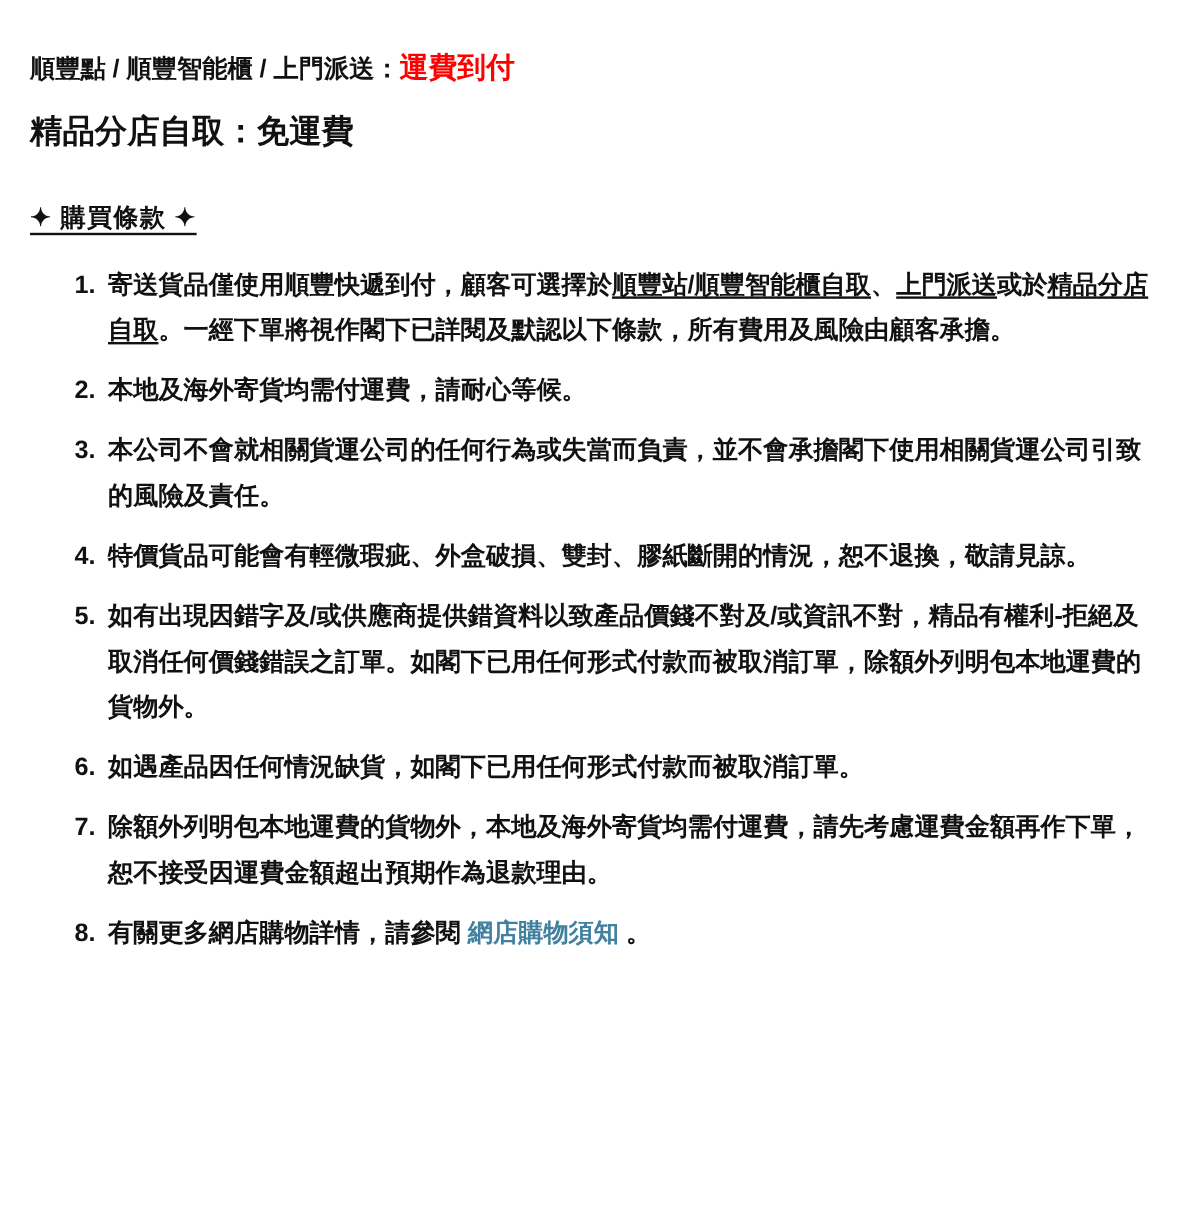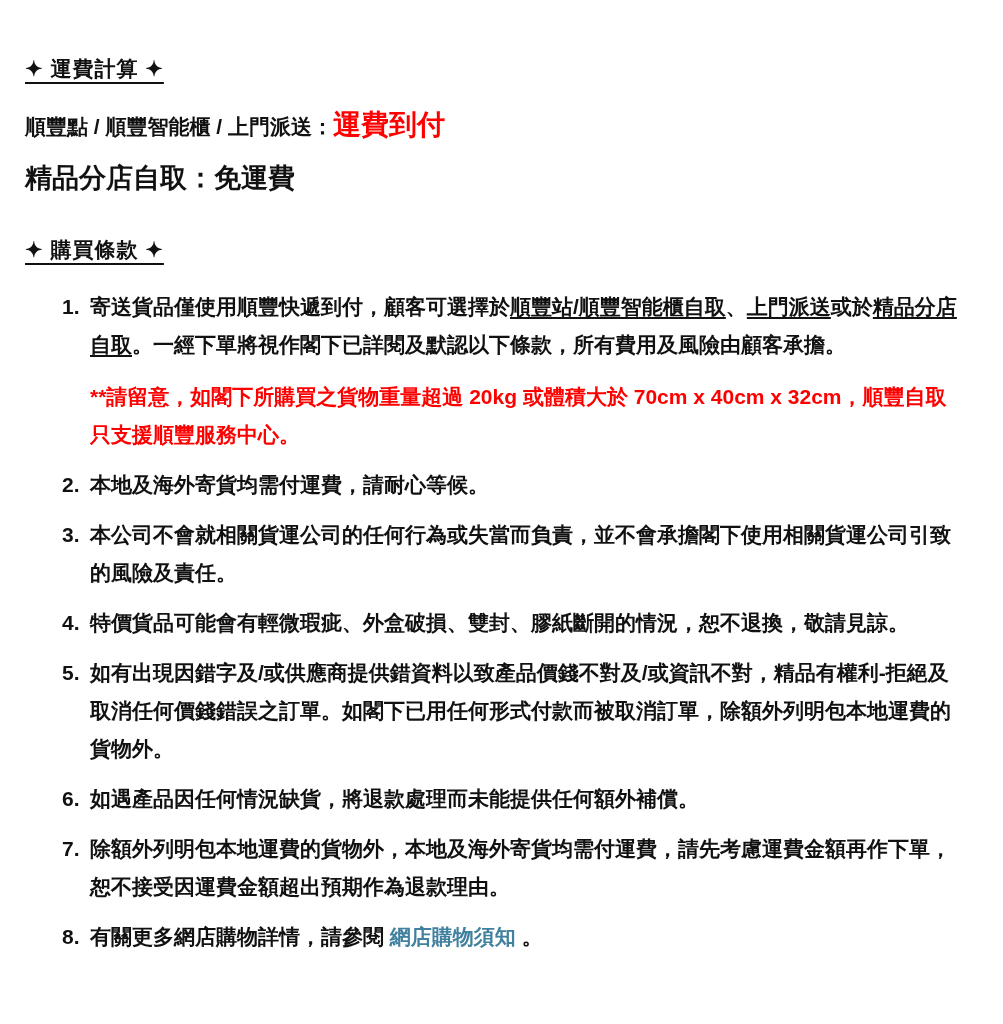--- a/index.html
+++ b/index.html
@@ -40,21 +40,21 @@
     letter-spacing: 1px;
   }
 
   .delivery-line {
     margin-top: 26px;
     font-size: 21px;
     line-height: 32px;
   }
   .delivery-line .value {
     color: var(--red);
-    font-size: 28px;
+    font-size: 24px;
   }
 
   .pickup-line {
     margin-top: 17px;
     font-size: 27px;
   }
 
   .terms-heading-wrap { margin-top: 40px; }
 
   .terms { margin: 24px 0 0 37px; }
@@ -81,41 +81,37 @@
     text-underline-offset: 3px;
     cursor: pointer;
   }
 </style>
 </head>
 <body>
 
 <div class="page">
 
 
-  <div class="sec-heading-wrap">
-    <span class="sec-heading">✦ 運費計算 ✦</span>
-  </div>
 
   <div class="delivery-line">
     <span>順豐點 / 順豐智能櫃 / 上門派送：</span><span class="value">運費到付</span>
   </div>
 
   <div class="pickup-line">精品分店自取：免運費</div>
 
   <div class="sec-heading-wrap terms-heading-wrap">
     <span class="sec-heading">✦ 購買條款 ✦</span>
   </div>
 
   <div class="terms">
 
     <div class="term">
       <span class="num">1.</span>
       <div class="body">
         <div><span>寄送貨品僅使用順豐快遞到付，顧客可選擇於</span><span class="u">順豐站/順豐智能櫃自取</span><span>、</span><span class="u">上門派送</span><span>或於</span><span class="u">精品分店自取</span><span>。一經下單將視作閣下已詳閱及默認以下條款，所有費用及風險由顧客承擔。</span></div>
-        <div class="note">**請留意，如閣下所購買之貨物重量超過 20kg 或體積大於 70cm x 40cm x 32cm，順豐自取只支援順豐服務中心。</div>
       </div>
     </div>
 
     <div class="term">
       <span class="num">2.</span>
       <div class="body">本地及海外寄貨均需付運費，請耐心等候。</div>
     </div>
 
     <div class="term">
       <span class="num">3.</span>
@@ -127,21 +123,21 @@
       <div class="body">特價貨品可能會有輕微瑕疵、外盒破損、雙封、膠紙斷開的情況，恕不退換，敬請見諒。</div>
     </div>
 
     <div class="term">
       <span class="num">5.</span>
       <div class="body">如有出現因錯字及/或供應商提供錯資料以致產品價錢不對及/或資訊不對，精品有權利-拒絕及取消任何價錢錯誤之訂單。如閣下已用任何形式付款而被取消訂單，除額外列明包本地運費的貨物外。</div>
     </div>
 
     <div class="term">
       <span class="num">6.</span>
-      <div class="body">如遇產品因任何情況缺貨，將退款處理而未能提供任何額外補償。</div>
+      <div class="body">如遇產品因任何情況缺貨，如閣下已用任何形式付款而被取消訂單。</div>
     </div>
 
     <div class="term">
       <span class="num">7.</span>
       <div class="body">除額外列明包本地運費的貨物外，本地及海外寄貨均需付運費，請先考慮運費金額再作下單，恕不接受因運費金額超出預期作為退款理由。</div>
     </div>
 
     <div class="term">
       <span class="num">8.</span>
       <div class="body"><span>有關更多網店購物詳情，請參閱 </span><a class="link">網店購物須知</a><span> 。</span></div>

